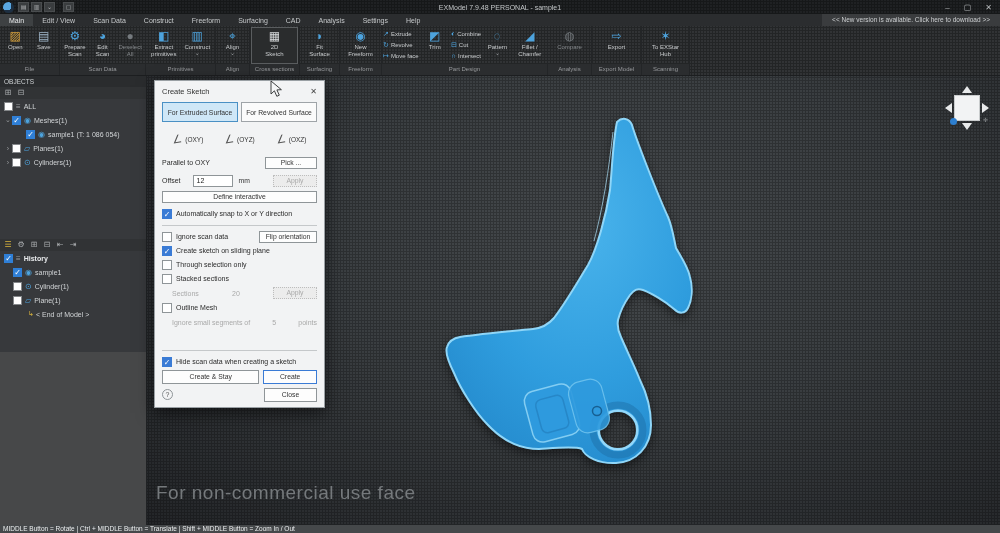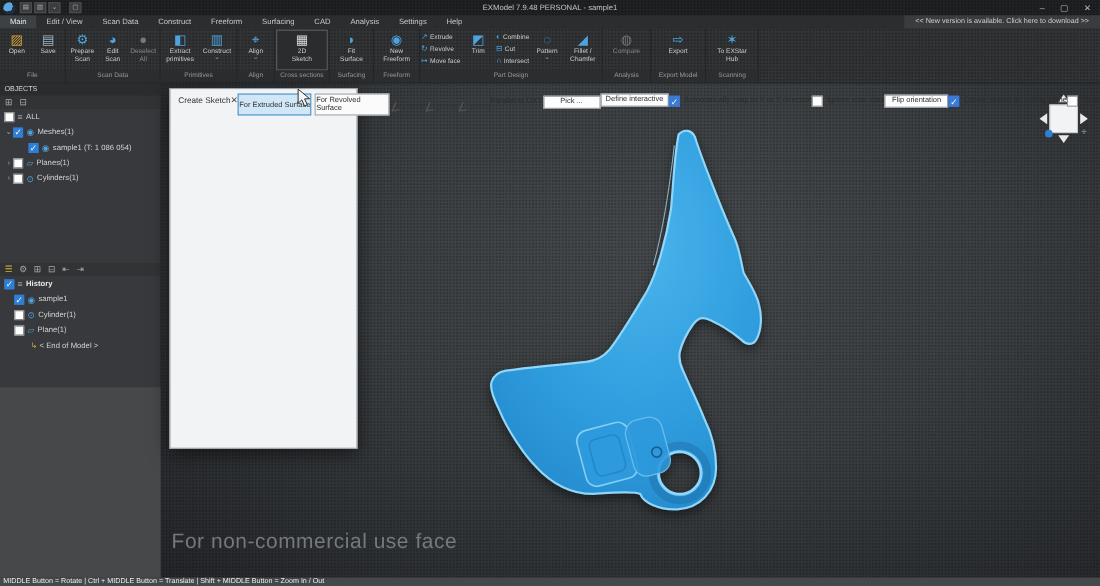--- a/index.html
+++ b/index.html
@@ -87,21 +87,21 @@
   .nc-up { left:19px; top:2px; border-left:5px solid transparent; border-right:5px solid transparent; border-bottom:7px solid #e8eaeb; }
   .nc-down { left:19px; top:39px; border-left:5px solid transparent; border-right:5px solid transparent; border-top:7px solid #e8eaeb; }
   .nc-left { left:2px; top:19px; border-top:5px solid transparent; border-bottom:5px solid transparent; border-right:7px solid #e8eaeb; }
   .nc-right { left:39px; top:19px; border-top:5px solid transparent; border-bottom:5px solid transparent; border-left:7px solid #e8eaeb; }
   .nc-dot { position:absolute; left:7px; top:34px; width:7px; height:7px; border-radius:50%; background:#2d7fd0; }
   .nc-axis { position:absolute; left:40px; top:32px; font-size:6px; color:#9a9da0; }
 
   
   #dialog { position:absolute; left:154px; top:80px; width:171px; height:328px; background:#f2f3f4;
     border:1px solid #9aA0a4; box-shadow:0 5px 16px rgba(0,0,0,0.55); font-size:7px; color:#2b2b2b;
-    display:flex; flex-direction:row; padding:4px 7px 5px 7px; }
+    display:flex; flex-direction:column; padding:4px 7px 5px 7px; }
   .drow { display:flex; align-items:center; flex:0 0 auto; }
   #dlg-titlerow { height:13px; margin-bottom:4px; }
   #dlg-title { font-size:7.5px; color:#333; }
   #dlg-close { margin-left:auto; font-size:8px; color:#444; }
   .toggle2 { height:20px; gap:3px; margin-bottom:5px; }
   .tgl { flex:1; height:20px; border:1px solid #9fa4a8; background:#fbfbfb; display:flex; align-items:center; justify-content:center; font-size:6.8px; color:#333; }
   .tgl.sel { background:#cfe7f7; border:1px solid #4a90c4; }
   .planes { height:24px; justify-content:space-between; margin-bottom:4px; }
   .plane { flex:1; display:flex; align-items:center; justify-content:center; gap:3px; }
   .axis { font-size:11px; color:#555; transform:rotate(-10deg); }
@@ -513,20 +513,28 @@
         <span class="plbl">(OXZ)</span>
       </div>
     </div>
 
     <div class="drow lblrow">
       <span>Parallel to OXY</span>
       <span class="grow"></span>
       <div class="dbtn" style="width:52px">Pick ...</div>
     </div>
 
+    <div class="drow lblrow">
+      <span>Offset</span>
+      <span class="grow" style="max-width:12px"></span>
+      <input class="dinput" value="12" style="">
+      <span class="unit">mm</span>
+      <span class="grow"></span>
+      <div class="dbtn disabled" style="width:44px">Apply</div>
+    </div>
 
     <div class="drow fullbtn">
       <div class="dbtn">Define interactive</div>
     </div>
 
     <div class="drow cbrow">
       <span class="dcb checked"></span>
       <span>Automatically snap to X or Y direction</span>
     </div>
 

